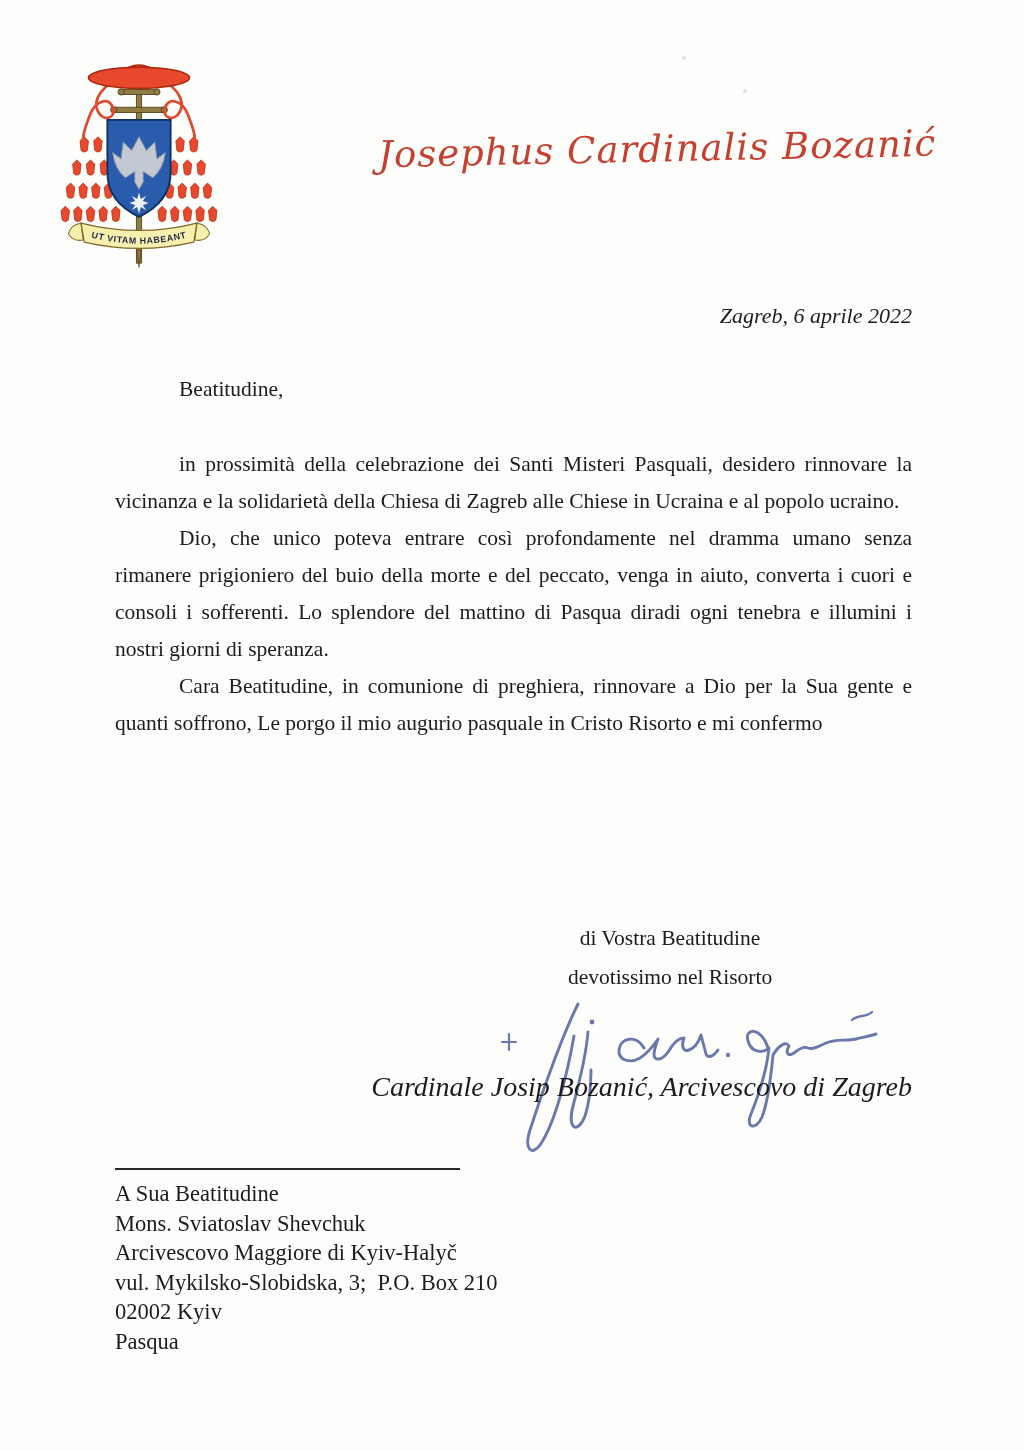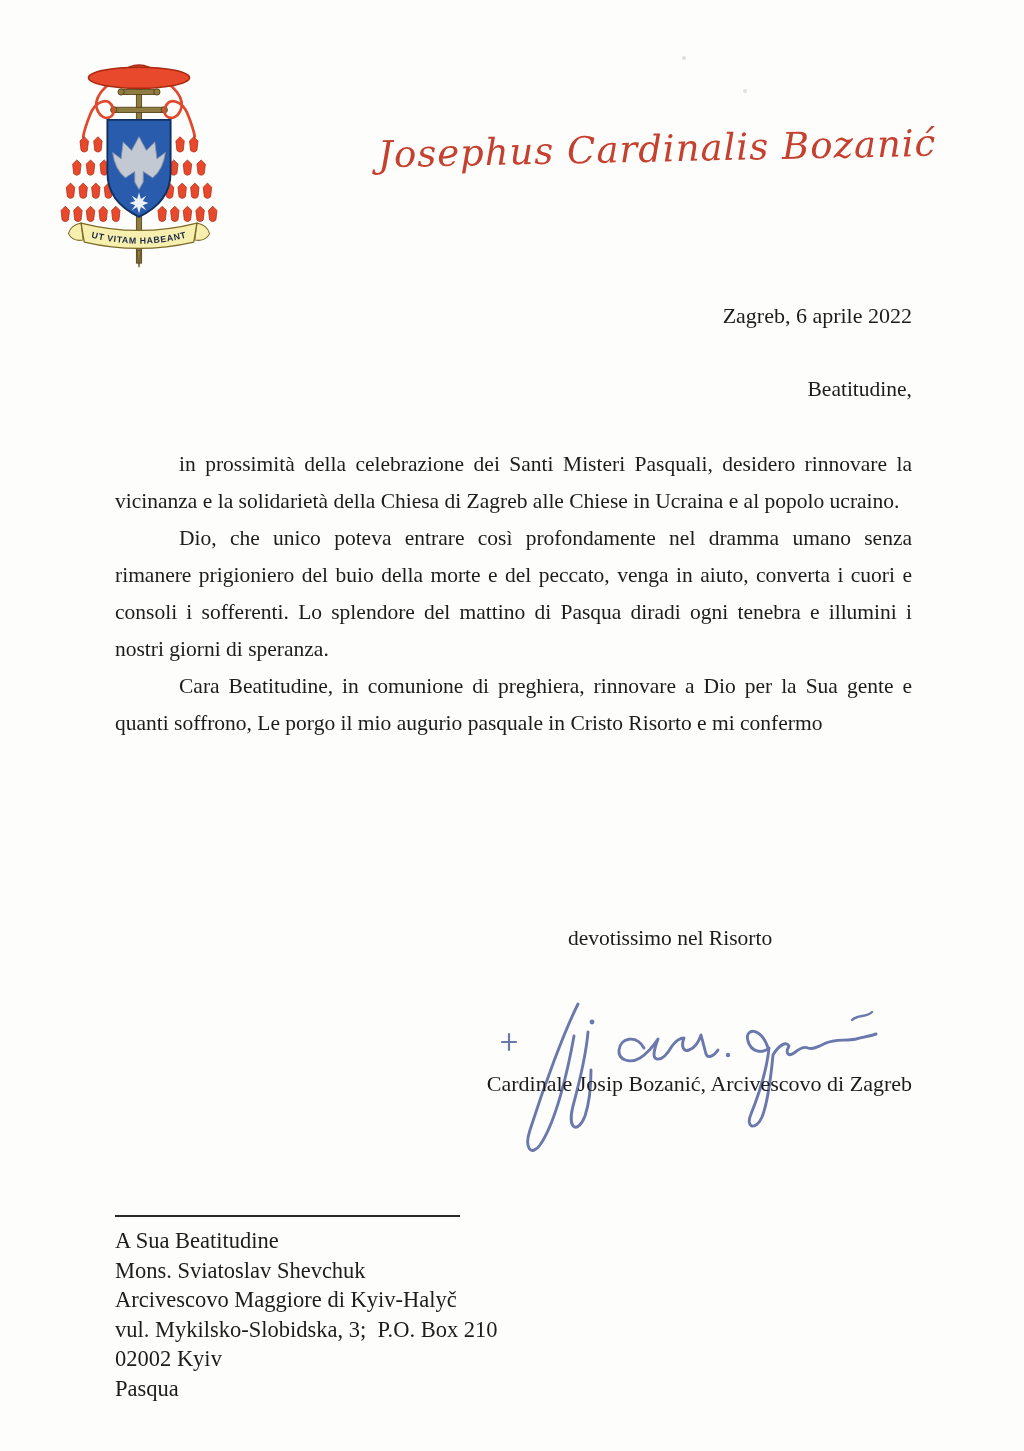--- a/index.html
+++ b/index.html
@@ -7,33 +7,33 @@
     position:relative;width:1024px;height:1451px;margin:0 auto;
     background:#fdfdfc;overflow:hidden;
     font-family:"Liberation Serif","DejaVu Serif",serif;color:#1c1c1c;
   }
   .crest{position:absolute;left:60px;top:54px;width:158px;height:216px;}
   .script-name{
     position:absolute;left:378px;top:128px;width:512px;text-align:center;
     font-family:"DejaVu Serif",serif;font-style:italic;font-size:37px;
     color:#c5402e;transform:rotate(-1.2deg);letter-spacing:1px;white-space:nowrap;
   }
-  .date-line{position:absolute;top:303px;right:112px;font-size:22px;}
+  .date-line{position:absolute;top:303px;right:112px;font-size:22px;font-style:italic;}
   .letter-body{
     position:absolute;left:115px;top:371px;width:797px;
     font-size:21.5px;line-height:37px;text-align:justify;
   }
   .letter-body p{margin:0;text-indent:64px;}
-  .letter-body .salutation{margin-bottom:38px;text-align:right;}
+  .letter-body .salutation{margin-bottom:38px;text-align:left;}
   .closing{position:absolute;left:470px;top:919px;width:400px;text-align:center;
     font-size:21.5px;line-height:39px;}
   .closing div{white-space:nowrap;}
   .signature-svg{position:absolute;left:468px;top:998px;width:430px;height:170px;pointer-events:none;}
-  .typed-name{position:absolute;top:1071px;right:112px;font-size:22px;white-space:nowrap;}
-  .recipient{position:absolute;left:115px;top:1168px;font-size:22.5px;line-height:29.5px;margin-top:47px;}
+  .typed-name{position:absolute;top:1071px;right:112px;font-size:28px;white-space:nowrap;font-style:italic;}
+  .recipient{position:absolute;left:115px;top:1168px;font-size:22.5px;line-height:29.5px;}
   .recipient .rule{width:345px;border-top:2px solid #2a2a2a;margin-bottom:9px;}
   .recipient p{margin:0;white-space:pre-wrap;}
   .recipient p.bold{font-weight:normal;}
   .speck{position:absolute;border-radius:50%;background:#c7c7d2;opacity:.55;}
   .speck.s1{left:682px;top:56px;width:4px;height:4px;}
   .speck.s2{left:743px;top:89px;width:4px;height:4px;}
 </style>
 </head>
 <body>
 
@@ -112,20 +112,21 @@
   <div class="date-line">Zagreb, 6 aprile 2022</div>
 
   <div class="letter-body">
     <p class="salutation">Beatitudine,</p>
     <p>in prossimità della celebrazione dei Santi Misteri Pasquali, desidero rinnovare la vicinanza e la solidarietà della Chiesa di Zagreb alle Chiese in Ucraina e al popolo ucraino.</p>
     <p>Dio, che unico poteva entrare così profondamente nel dramma umano senza rimanere prigioniero del buio della morte e del peccato, venga in aiuto, converta i cuori e consoli i sofferenti. Lo splendore del mattino di Pasqua diradi ogni tenebra e illumini i nostri giorni di speranza.</p>
     <p>Cara Beatitudine, in comunione di preghiera, rinnovare a Dio per la Sua gente e quanti soffrono, Le porgo il mio augurio pasquale in Cristo Risorto e mi confermo</p>
   </div>
 
   <div class="closing">
+    <div>di Vostra Beatitudine</div>
     <div>devotissimo nel Risorto</div>
   </div>
 
   <svg class="signature-svg" viewBox="0 0 430 170" xmlns="http://www.w3.org/2000/svg">
     <g fill="none" stroke-width="2.9" stroke-linecap="round" stroke-linejoin="round" opacity="0.92" stroke="#5e6da6">
       <path d="M34,44 H48 M41,36 V52" stroke-width="2.2"></path>
       <path d="M110,6 C96,34 76,88 62,132 C56,150 63,159 72,147 C88,124 100,72 106,38"></path>
       <path d="M120,34 C118,58 112,82 105,108 C99,132 110,136 117,118 C121,106 123,90 123,72"></path>
       <circle cx="124" cy="24" r="2.4" stroke="none" fill="#5e6da6"></circle>
       <path d="M176,50 C168,36 152,40 151,52 C150,62 162,66 172,60 C180,55 186,47 190,41 C186,52 184,60 189,61 C194,62 200,55 204,48 C207,44 212,40 216,40 C213,48 215,54 221,52 C227,50 231,43 233,37 L238,56 C240,61 246,58 250,52"></path>

